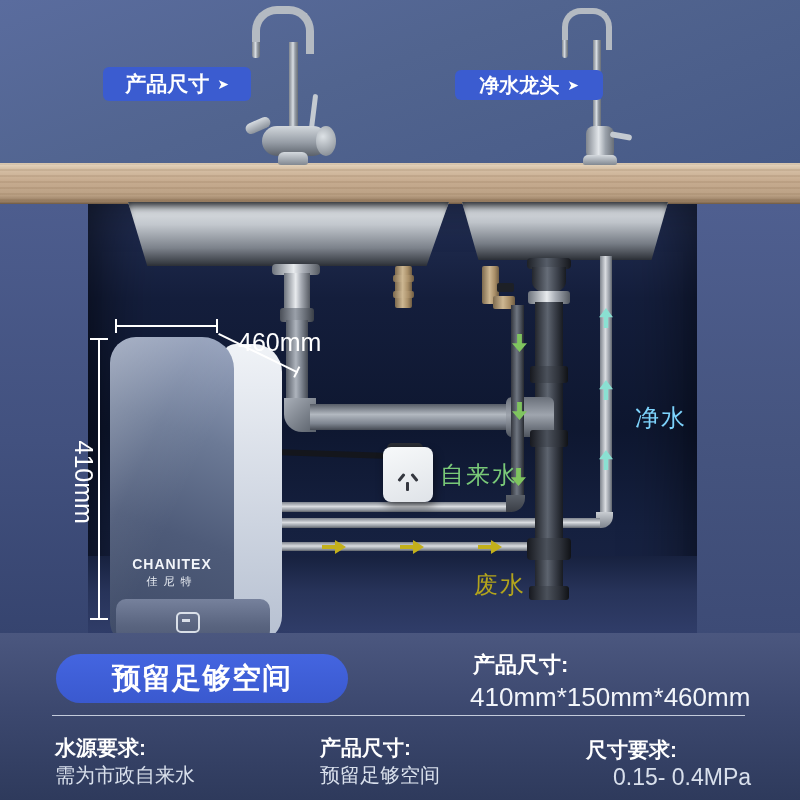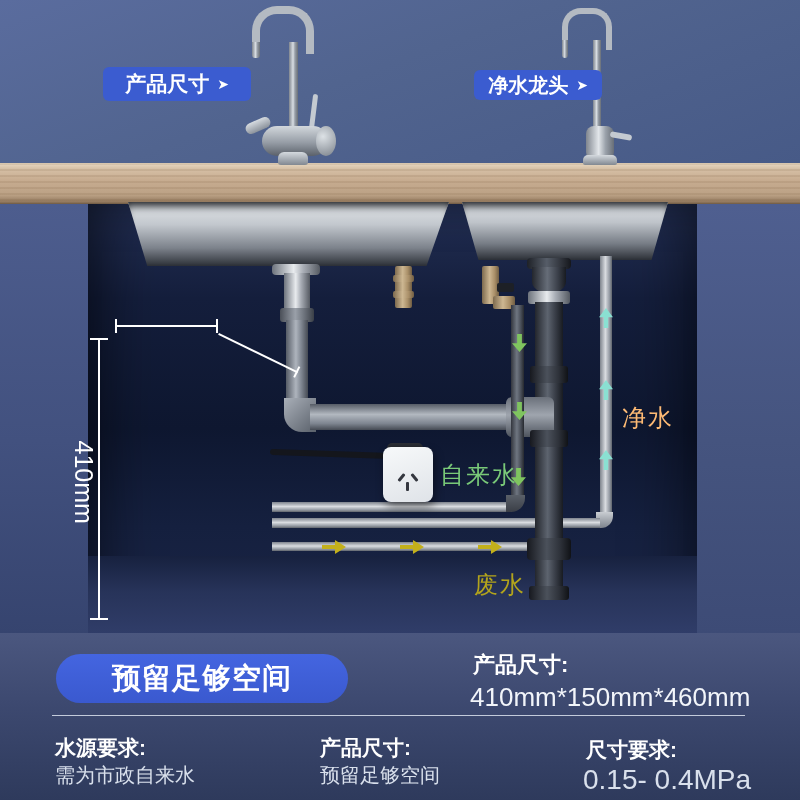--- a/index.html
+++ b/index.html
@@ -22,21 +22,21 @@
   .interior{left:88px;top:204px;width:609px;height:430px;
         background:linear-gradient(180deg,#232f54 0%,#141e3c 22%,#0e1730 52%,#15203f 75%,#1b2546 100%);
         box-shadow:inset 34px 0 60px -24px rgba(0,0,0,.6),inset -34px 0 60px -24px rgba(0,0,0,.5);}
   .floor{left:88px;top:556px;width:609px;height:78px;
         background:linear-gradient(180deg,#17213f 0%,#273359 45%,#303d69 100%);}
 
   
   .tag{background:#3b5cd0;color:#fff;border-radius:6px;display:flex;align-items:center;
        justify-content:center;gap:8px;font-weight:bold;}
   .tag-tap{left:103px;top:67px;width:148px;height:34px;font-size:21px;}
-  .tag-pure{left:474px;top:70px;width:128px;height:30px;font-size:20px;justify-content:center;}
+  .tag-pure{left:455px;top:70px;width:148px;height:30px;font-size:20px;justify-content:center;}
   .tag .arr-glyph{font-size:14px;line-height:1;}
 
   
   .metal{background:linear-gradient(90deg,#7f858e,#d9dee3 45%,#9aa1aa 65%,#686e77);}
   .f1-neck{left:252px;top:6px;width:46px;height:40px;border:8px solid #b4bac2;border-bottom:none;
            border-radius:25px 25px 0 0;}
   .f1-tip{left:252px;top:42px;width:8px;height:16px;border-radius:0 0 3px 3px;}
   .f1-stem{left:289px;top:42px;width:9px;height:88px;}
   .f1-pin{left:311px;top:94px;width:5px;height:36px;border-radius:3px;transform:rotate(7deg);
           background:#c4cad1;}
@@ -127,21 +127,21 @@
   .fa-up{width:14px;height:20px;
       clip-path:polygon(50% 0,100% 46%,66% 46%,66% 100%,34% 100%,34% 46%,0 46%);}
   .fa-right{width:24px;height:14px;
       clip-path:polygon(0 36%,54% 36%,54% 0,100% 50%,54% 100%,54% 64%,0 64%);}
   .green{background:#7fc45f;}
   .cyan{background:#8ae0d2;}
   .yellow{background:#c3b01b;}
 
   .flow-text{position:absolute;font-size:24px;letter-spacing:2px;font-weight:400;}
   .t-tap{left:440px;top:459px;color:#79c978;}
-  .t-pure{left:622px;top:402px;color:#fdba74;}
+  .t-pure{left:635px;top:402px;color:#7dd3fc;}
   .t-waste{left:474px;top:569px;color:#b3a41c;}
 
   
   .cable{left:270px;top:451px;width:124px;height:6px;border-radius:3px;background:#14161c;
          transform:rotate(2deg);}
   .plug{left:387px;top:443px;width:36px;height:22px;border-radius:5px;
         background:linear-gradient(180deg,#2b2e35,#0f1115);}
   .outlet{left:383px;top:447px;width:50px;height:55px;border-radius:8px;
         background:linear-gradient(160deg,#f7f9fa,#dfe3e8);box-shadow:2px 5px 10px rgba(0,0,0,.45);}
   .pins{left:397px;top:471px;width:22px;height:20px;}
@@ -197,21 +197,21 @@
   .banner{left:56px;top:654px;width:292px;height:49px;border-radius:26px;
         background:linear-gradient(180deg,#4465e0,#3a59cf);color:#fff;font-size:29px;font-weight:bold;
         display:flex;align-items:center;justify-content:center;letter-spacing:1px;}
   .psize-label{left:473px;top:650px;font-size:22px;font-weight:bold;color:#fff;}
   .psize-value{left:470px;top:682px;font-size:26px;color:#f2f5fa;}
   .divider{left:52px;top:715px;width:693px;height:1px;background:rgba(220,227,238,.85);}
   .req-label{font-size:21px;font-weight:bold;color:#fff;position:absolute;}
   .req-value{font-size:20px;color:#d9e0ec;position:absolute;}
   .r1l{left:55px;top:734px;} .r1v{left:55px;top:762px;}
   .r2l{left:320px;top:734px;} .r2v{left:320px;top:762px;}
-  .r3l{left:586px;top:736px;} .r3v{left:583px;top:764px;font-size:28px;}
+  .r3l{left:586px;top:736px;} .r3v{left:613px;top:764px;font-size:23px;}
 </style>
 </head>
 <body>
 
 <div class="stage">
 
   <div class="abs wall"></div>
   <div class="abs countertop">
       <div class="grain"></div>
     </div>
@@ -296,24 +296,37 @@
 
   <div class="abs cable"></div>
   <div class="abs plug"></div>
   <div class="abs outlet"></div>
   <div class="abs pins">
     <span class="pin-l"></span>
       <span class="pin-r"></span>
       <span class="pin-c"></span>
   </div>
 
+  <div class="abs device">
+    <div class="dev-shadow"></div>
+    <div class="dev-side"></div>
+    <div class="dev-front"></div>
+    <div class="dev-brand">CHANITEX</div>
+    <div class="dev-brand-cn">佳尼特</div>
+    <div class="dev-base">
+      <div class="dev-logo">
+          <i></i>
+        </div>
+    </div>
+  </div>
 
   <div class="abs dim-w-line"></div>
   <div class="abs dim-w-t1"></div>
   <div class="abs dim-w-t2"></div>
+  <div class="abs dim dim-d-text">460mm</div>
   <div class="abs dim-d-line">
       <i></i>
     </div>
   <div class="abs dim-h-line"></div>
   <div class="abs dim-h-t1"></div>
   <div class="abs dim-h-t2"></div>
   <div class="abs dim dim-h-text">410mm</div>
 
   <div class="abs info"></div>
   <div class="abs banner">预留足够空间</div>

